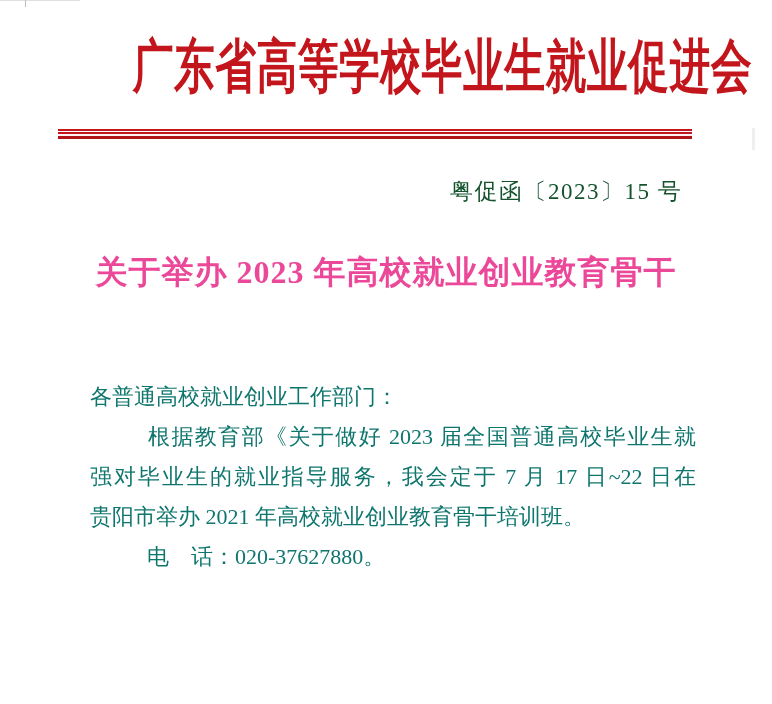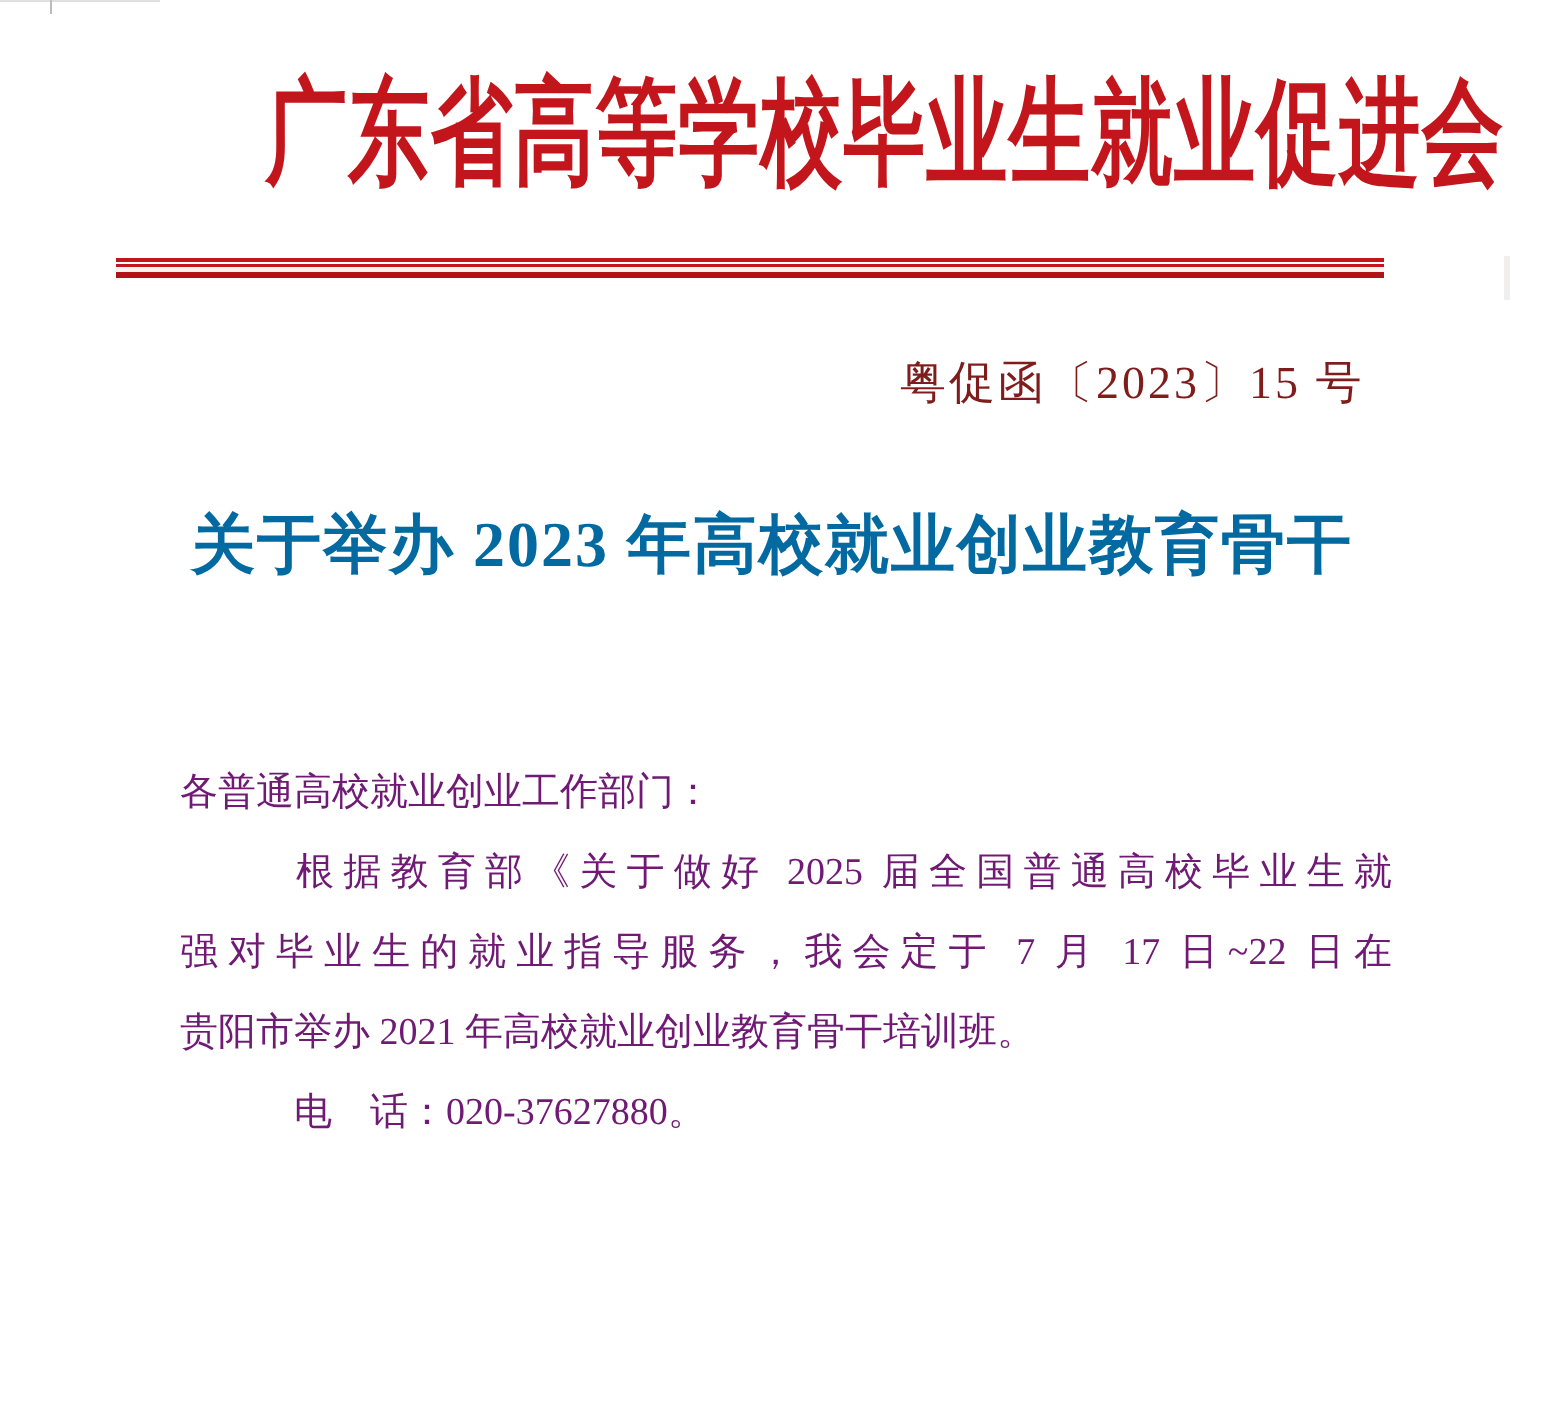--- a/index.html
+++ b/index.html
@@ -50,35 +50,35 @@
       #c3161c 0px, #c3161c 2px,
       #ffffff 2px, #ffffff 3px,
       #c3161c 3px, #c3161c 4.5px,
       #fdf3f3 4.5px, #fdf3f3 7px,
       #b01318 7px, #b01318 10px
     );
   }
 
   .doc-number {
     position: absolute; top: 176px; left: 450px; width: 240px;
-    font-size: 23px; letter-spacing: 1.5px; color: #7f1d1d;
+    font-size: 23px; letter-spacing: 1.5px; color: #14532d;
     white-space: nowrap;
   }
 
   .notice-title {
     position: absolute; top: 248px; left: 0; width: 772px;
     text-align: center;
     font-size: 32px; font-weight: bold; line-height: 49px;
-    color: #0369a1;
+    color: #ec4899;
     letter-spacing: 1px;
   }
 
   .body-text {
     position: absolute; top: 377px; left: 90px; width: 606px;
-    font-size: 19px; line-height: 40px; color: #701a75;
+    font-size: 22px; line-height: 40px; color: #0f766e;
   }
   .line { white-space: nowrap; }
   .j {
     white-space: normal;
     text-align: justify;
     text-align-last: justify;
   }
   .first-indent { padding-left: 58px; }
   .contact-indent { padding-left: 57px; }
 </style>
@@ -98,19 +98,19 @@
   <div class="red-rule"></div>
 
   <div class="doc-number">粤促函〔2023〕15 号</div>
 
   <div class="notice-title">
     <div>关于举办 2023 年高校就业创业教育骨干</div>
   </div>
 
   <div class="body-text">
     <div class="line">各普通高校就业创业工作部门：</div>
-    <div class="line j first-indent">根据教育部《关于做好 2025 届全国普通高校毕业生就</div>
+    <div class="line j first-indent">根据教育部《关于做好 2023 届全国普通高校毕业生就</div>
     <div class="line j">强对毕业生的就业指导服务，我会定于 7 月 17 日~22 日在</div>
     <div class="line">贵阳市举办 2021 年高校就业创业教育骨干培训班。</div>
     <div class="line contact-indent">电　话：020-37627880。</div>
   </div>
 
 </div>
 
 </body></html>

